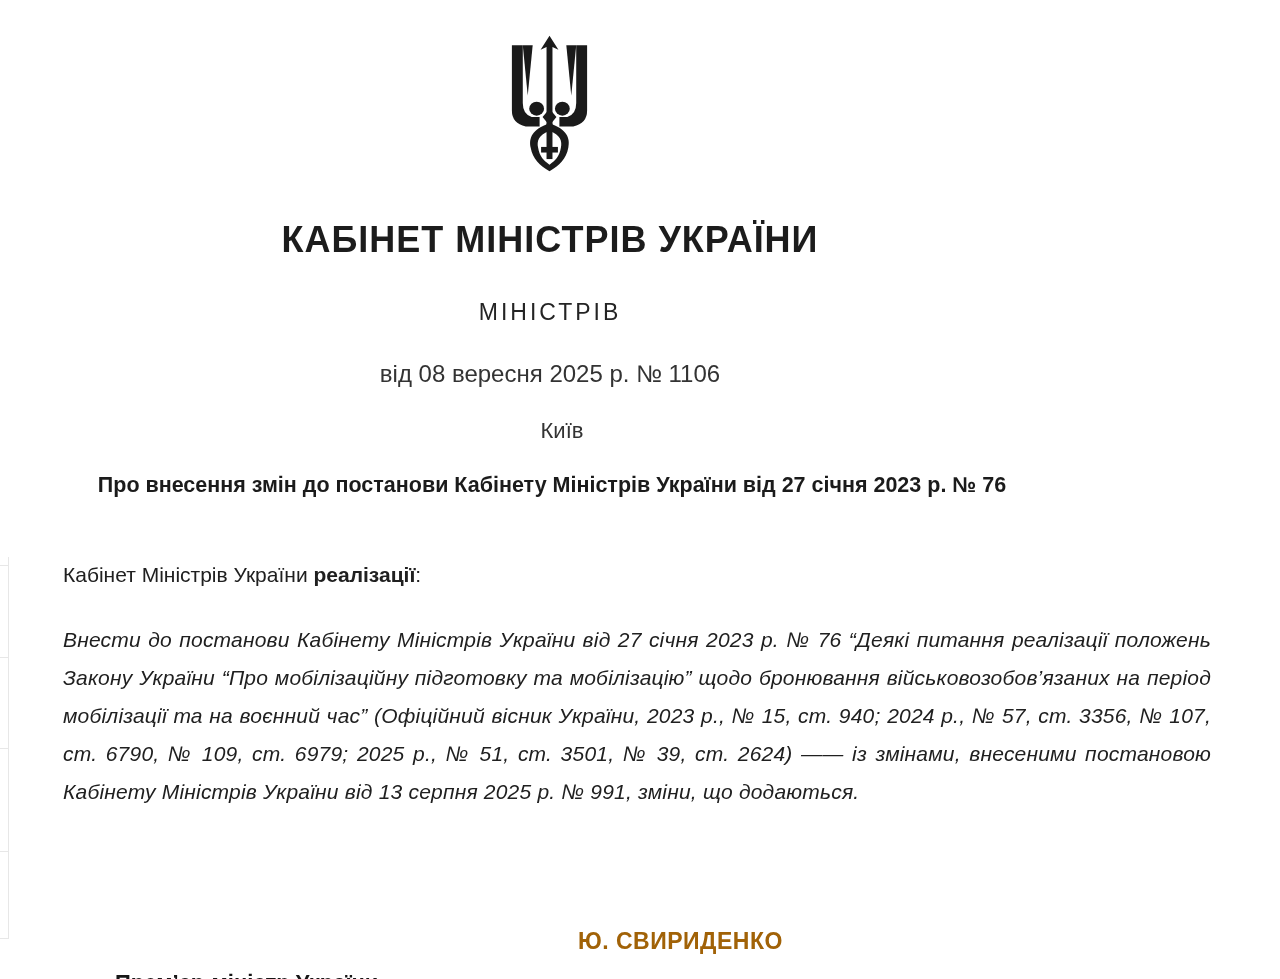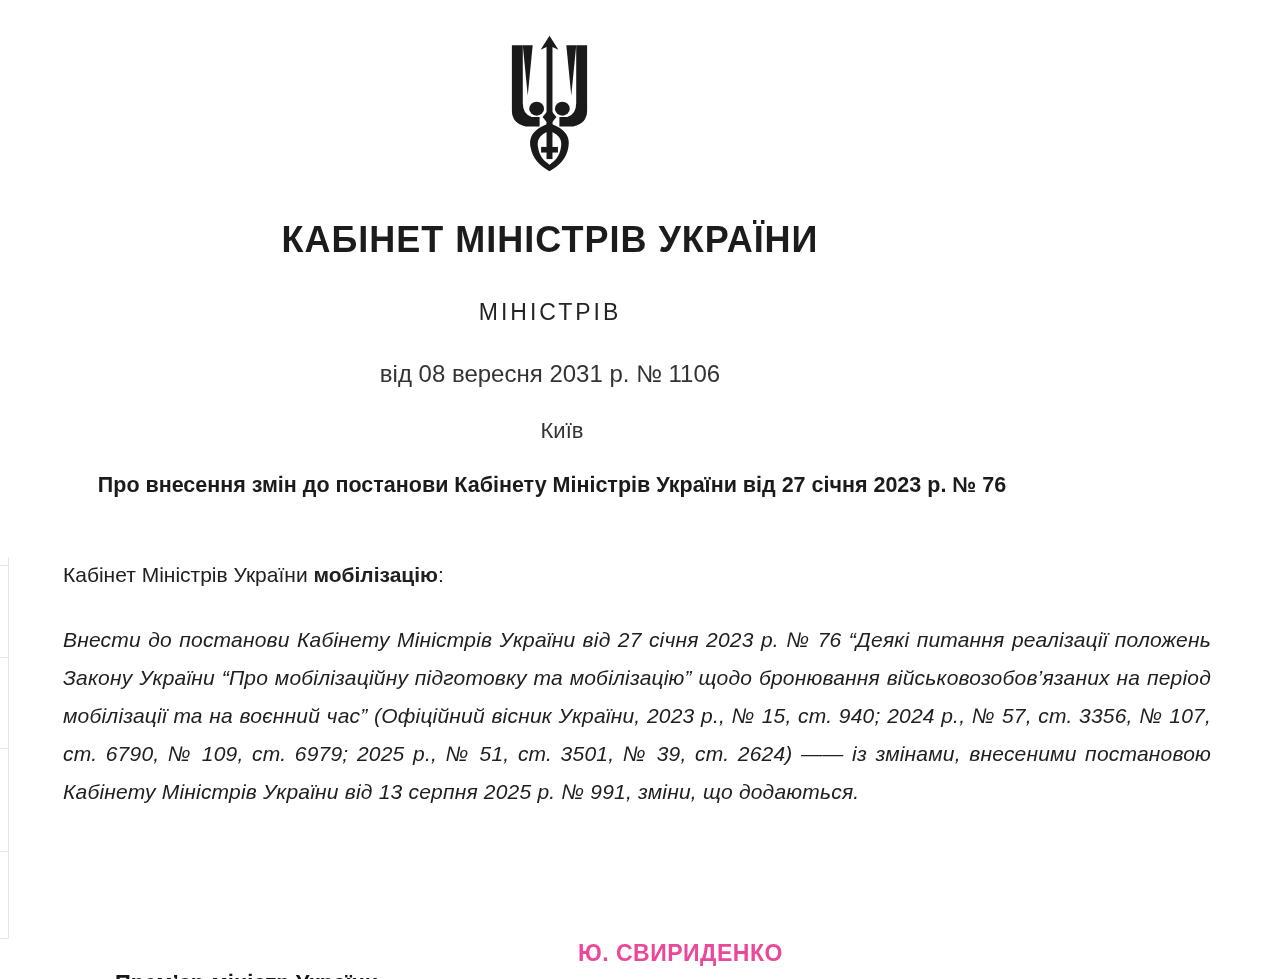--- a/index.html
+++ b/index.html
@@ -52,21 +52,21 @@
     margin-top: 32px;
     line-height: 38px;
     text-align: justify;
     letter-spacing: 0.2px;
     font-style: italic;
   }
 
   
   .signature-row { position: absolute; left: 0; top: 928px; width: 1280px; height: 40px; }
   .sig-title { position: absolute; left: 115px; top: 0; font-size: 22px; font-weight: 700; color: #161616; margin-top: 42px; }
-  .sig-name  { position: absolute; left: 578px; top: 12px; font-size: 23px; font-weight: 700; letter-spacing: 0.5px; color: #ec4899; }
+  .sig-name  { position: absolute; left: 578px; top: 0; font-size: 23px; font-weight: 700; letter-spacing: 0.5px; color: #a16207; }
 </style>
 </head>
 <body>
 
 <div class="edge-vline"></div>
 <div class="edge-hline eh1"></div>
 <div class="edge-hline eh2"></div>
 <div class="edge-hline eh3"></div>
 <div class="edge-hline eh4"></div>
 <div class="edge-hline eh5"></div>
@@ -92,26 +92,26 @@
 
         <path fill-rule="evenodd" d="M48 96 C30 102 27 112 29 122 C31 134 38 141 48 147 C58 141 65 134 67 122 C69 112 66 102 48 96 Z M48 104 C37 108 35 115 36.5 122 C38 131 42 136 48 140 C54 136 58 131 59.5 122 C61 115 59 108 48 104 Z"></path>
 
         <rect x="45" y="96" width="6" height="38"></rect>
         <rect x="39.5" y="121" width="17" height="6"></rect>
       </g>
     </svg>
   </div>
   <h1 class="org-name">КАБІНЕТ МІНІСТРІВ УКРАЇНИ</h1>
   <div class="doc-type">МІНІСТРІВ</div>
-  <div class="doc-date">від 08 вересня 2031 р. № 1106</div>
+  <div class="doc-date">від 08 вересня 2025 р. № 1106</div>
   <div class="doc-city">Київ</div>
   <div class="doc-title">Про внесення змін до постанови Кабінету Міністрів України від 27 січня 2023 р. № 76</div>
 </header>
 
 <main class="doc-body">
-  <p class="intro"><span>Кабінет Міністрів України </span><b>мобілізацію</b><span>:</span></p>
+  <p class="intro"><span>Кабінет Міністрів України </span><b>реалізації</b><span>:</span></p>
   <p class="main-paragraph">Внести до постанови Кабінету Міністрів України від 27 січня 2023 р. № 76 “Деякі питання реалізації положень Закону України “Про мобілізаційну підготовку та мобілізацію” щодо бронювання військовозобов’язаних на період мобілізації та на воєнний час” (Офіційний вісник України, 2023 р., № 15, ст. 940; 2024 р., № 57, ст. 3356, № 107, ст. 6790, № 109, ст. 6979; 2025 р., № 51, ст. 3501, № 39, ст. 2624) —— із змінами, внесеними постановою Кабінету Міністрів України від 13 серпня 2025 р. № 991, зміни, що додаються.</p>
 </main>
 
 <footer class="signature-row">
   <div class="sig-title">Прем’єр-міністр України</div>
   <div class="sig-name">Ю. СВИРИДЕНКО</div>
 </footer>
 
 </body></html>

